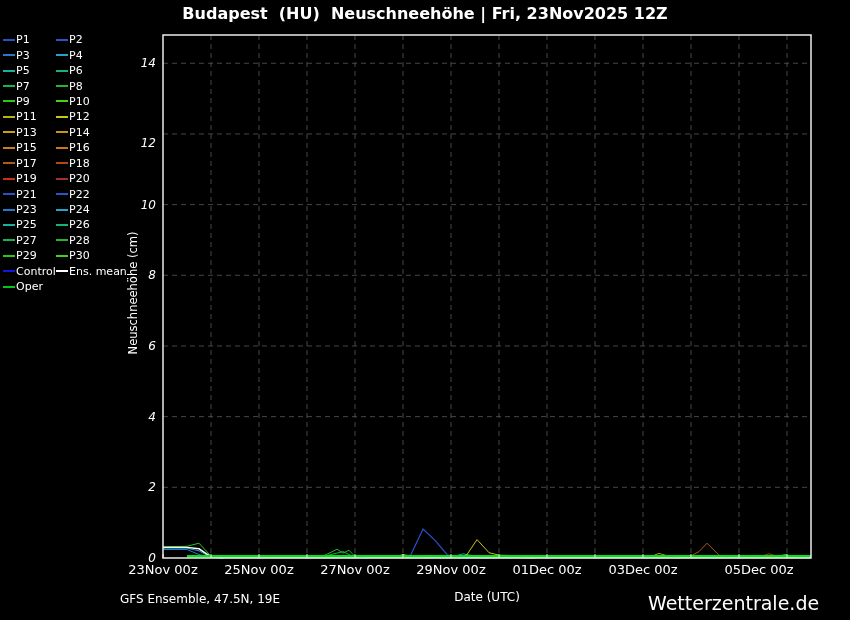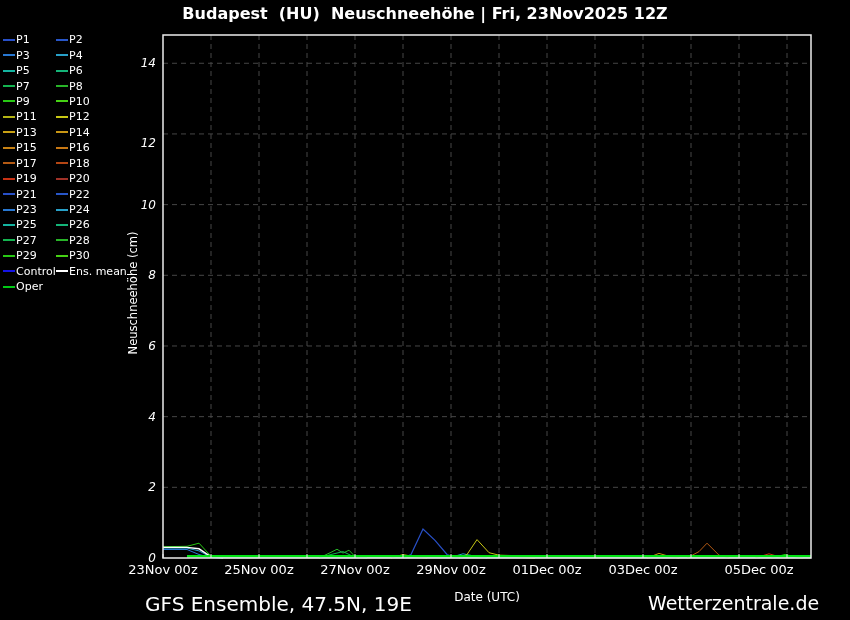--- a/index.html
+++ b/index.html
@@ -9,21 +9,21 @@
          font-size:16px;font-weight:bold;white-space:pre;}
   #legend{position:absolute;left:0;top:0;}
   .legend-col{position:absolute;top:32px;}
   .legend-item{display:flex;align-items:center;height:15.45px;font-size:11px;white-space:nowrap;}
   .legend-dash{display:inline-block;width:12px;height:2px;margin-right:1px;flex:0 0 12px;}
   svg{position:absolute;left:0;top:0;}
   .ylabel{position:absolute;left:133px;top:293px;
           transform:translate(-50%,-50%) rotate(-90deg);
           font-size:11.5px;white-space:nowrap;}
   .xlabel{position:absolute;left:487px;top:590px;transform:translateX(-50%);font-size:12px;}
-  .footer-left{position:absolute;left:120px;top:592px;font-size:20px;margin-left:25px;}
+  .footer-left{position:absolute;left:120px;top:592px;font-size:12px;}
   .footer-right{position:absolute;left:648px;top:592px;font-size:19px;}
   .tick-label-x{position:absolute;top:562px;transform:translateX(-50%);
                 font-size:13px;white-space:pre;}
   .tick-label-y{position:absolute;left:118px;width:38px;text-align:right;
                 font-size:12px;height:14px;line-height:14px;font-style:italic;}
 </style>
 </head>
 <body>
 
 <div class="title">Budapest  (HU)  Neuschneehöhe | Fri, 23Nov2025 12Z</div>

